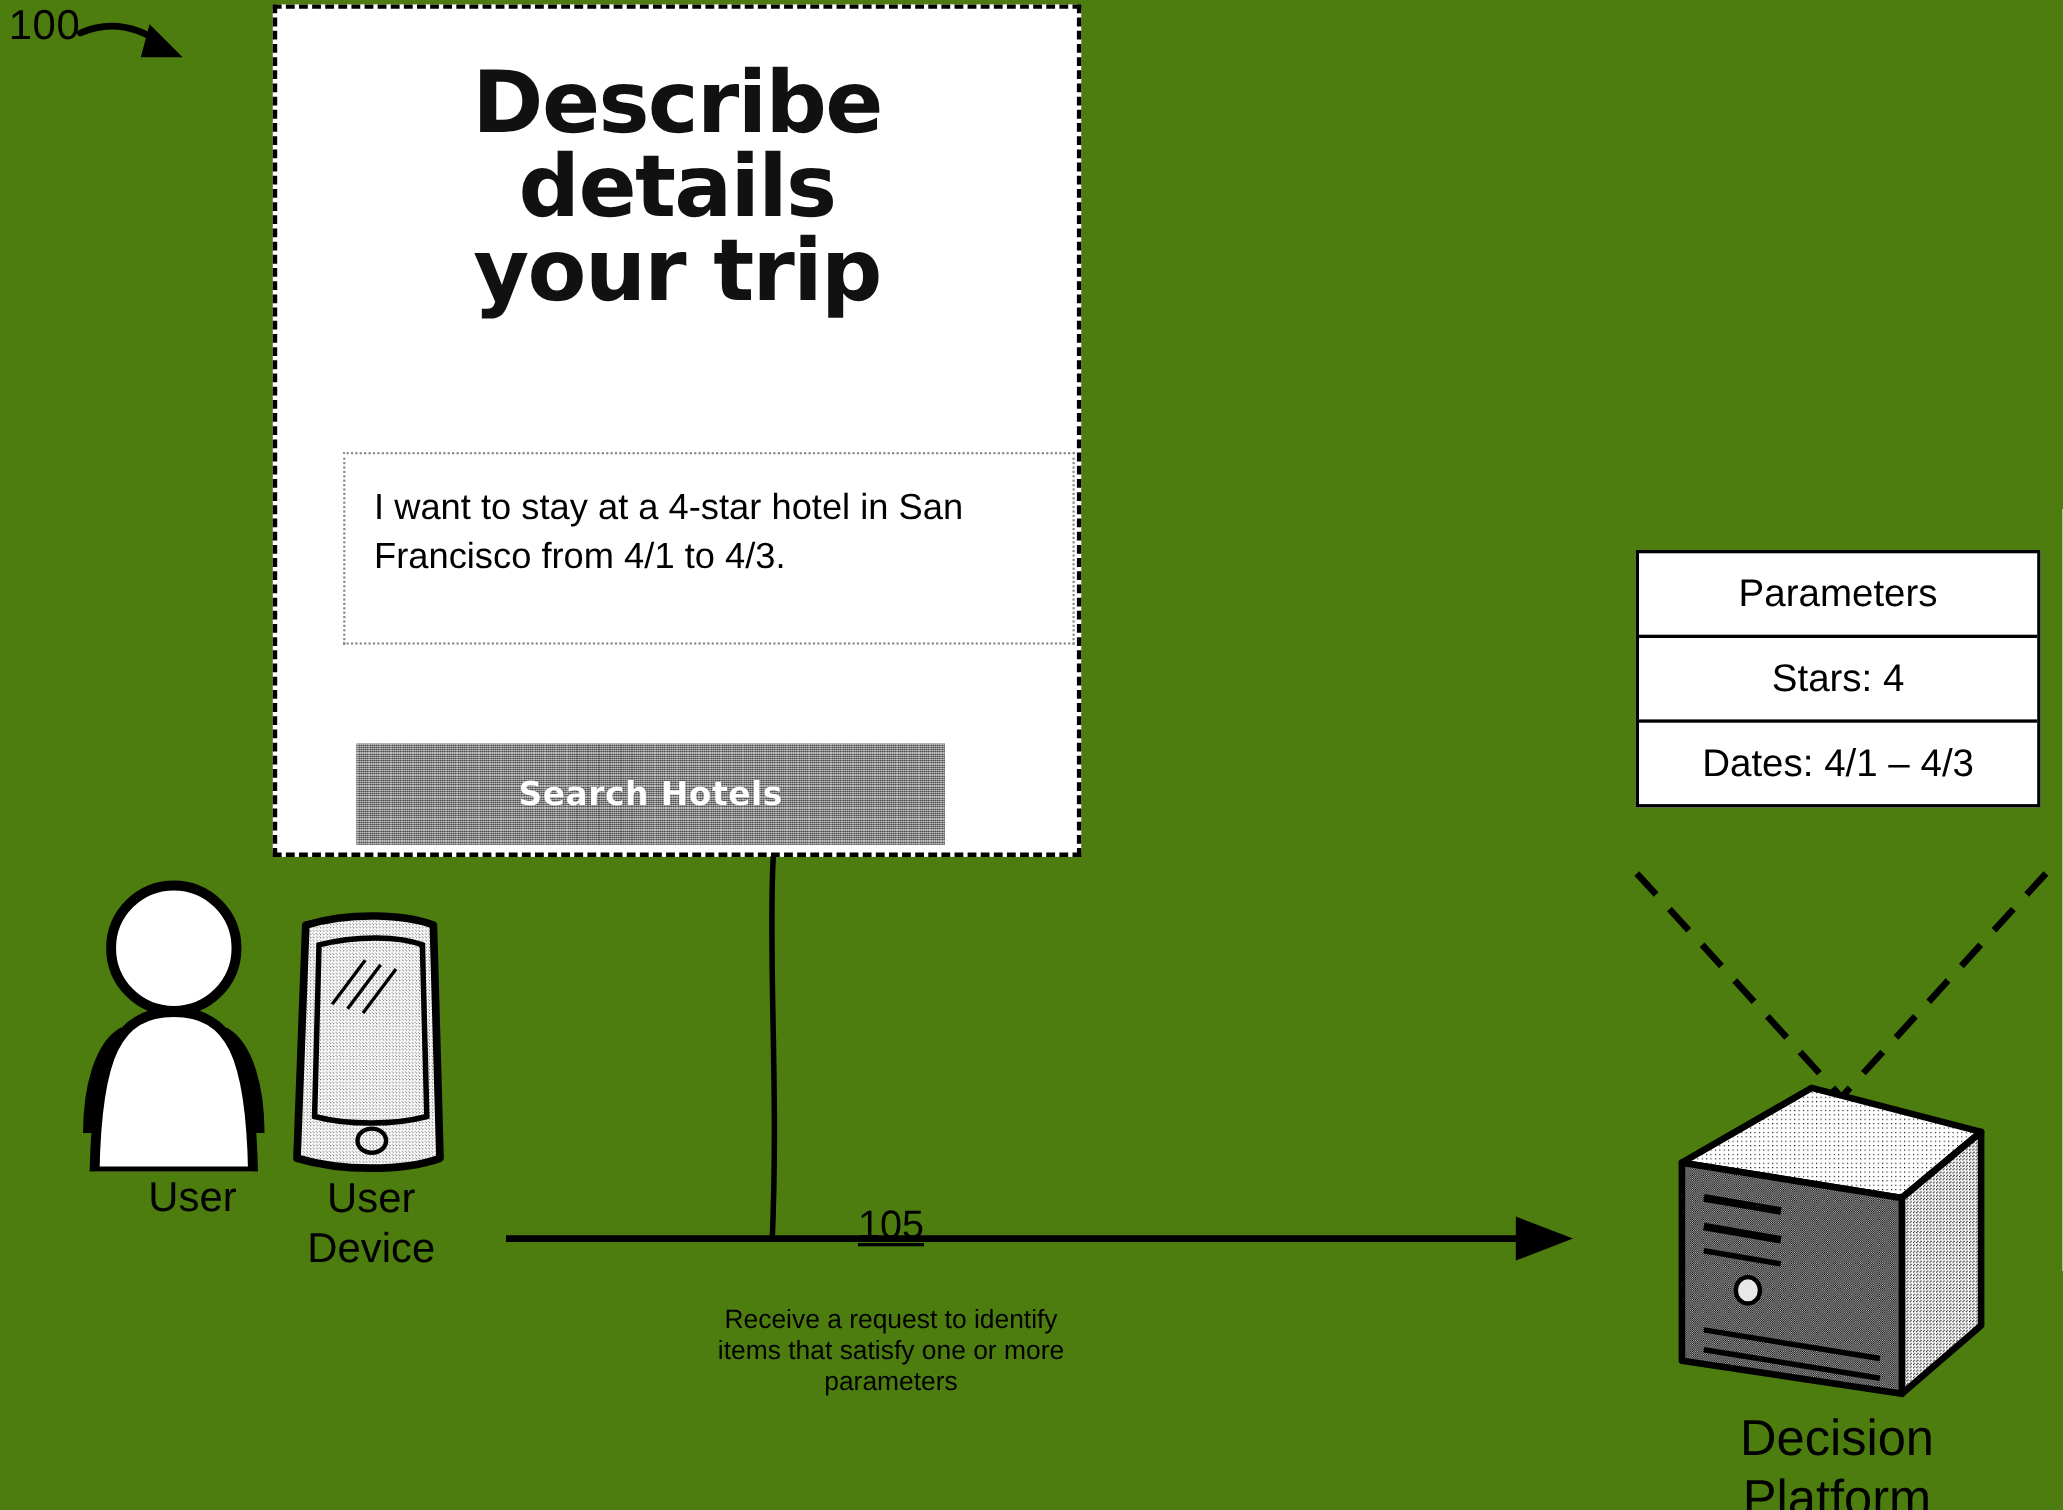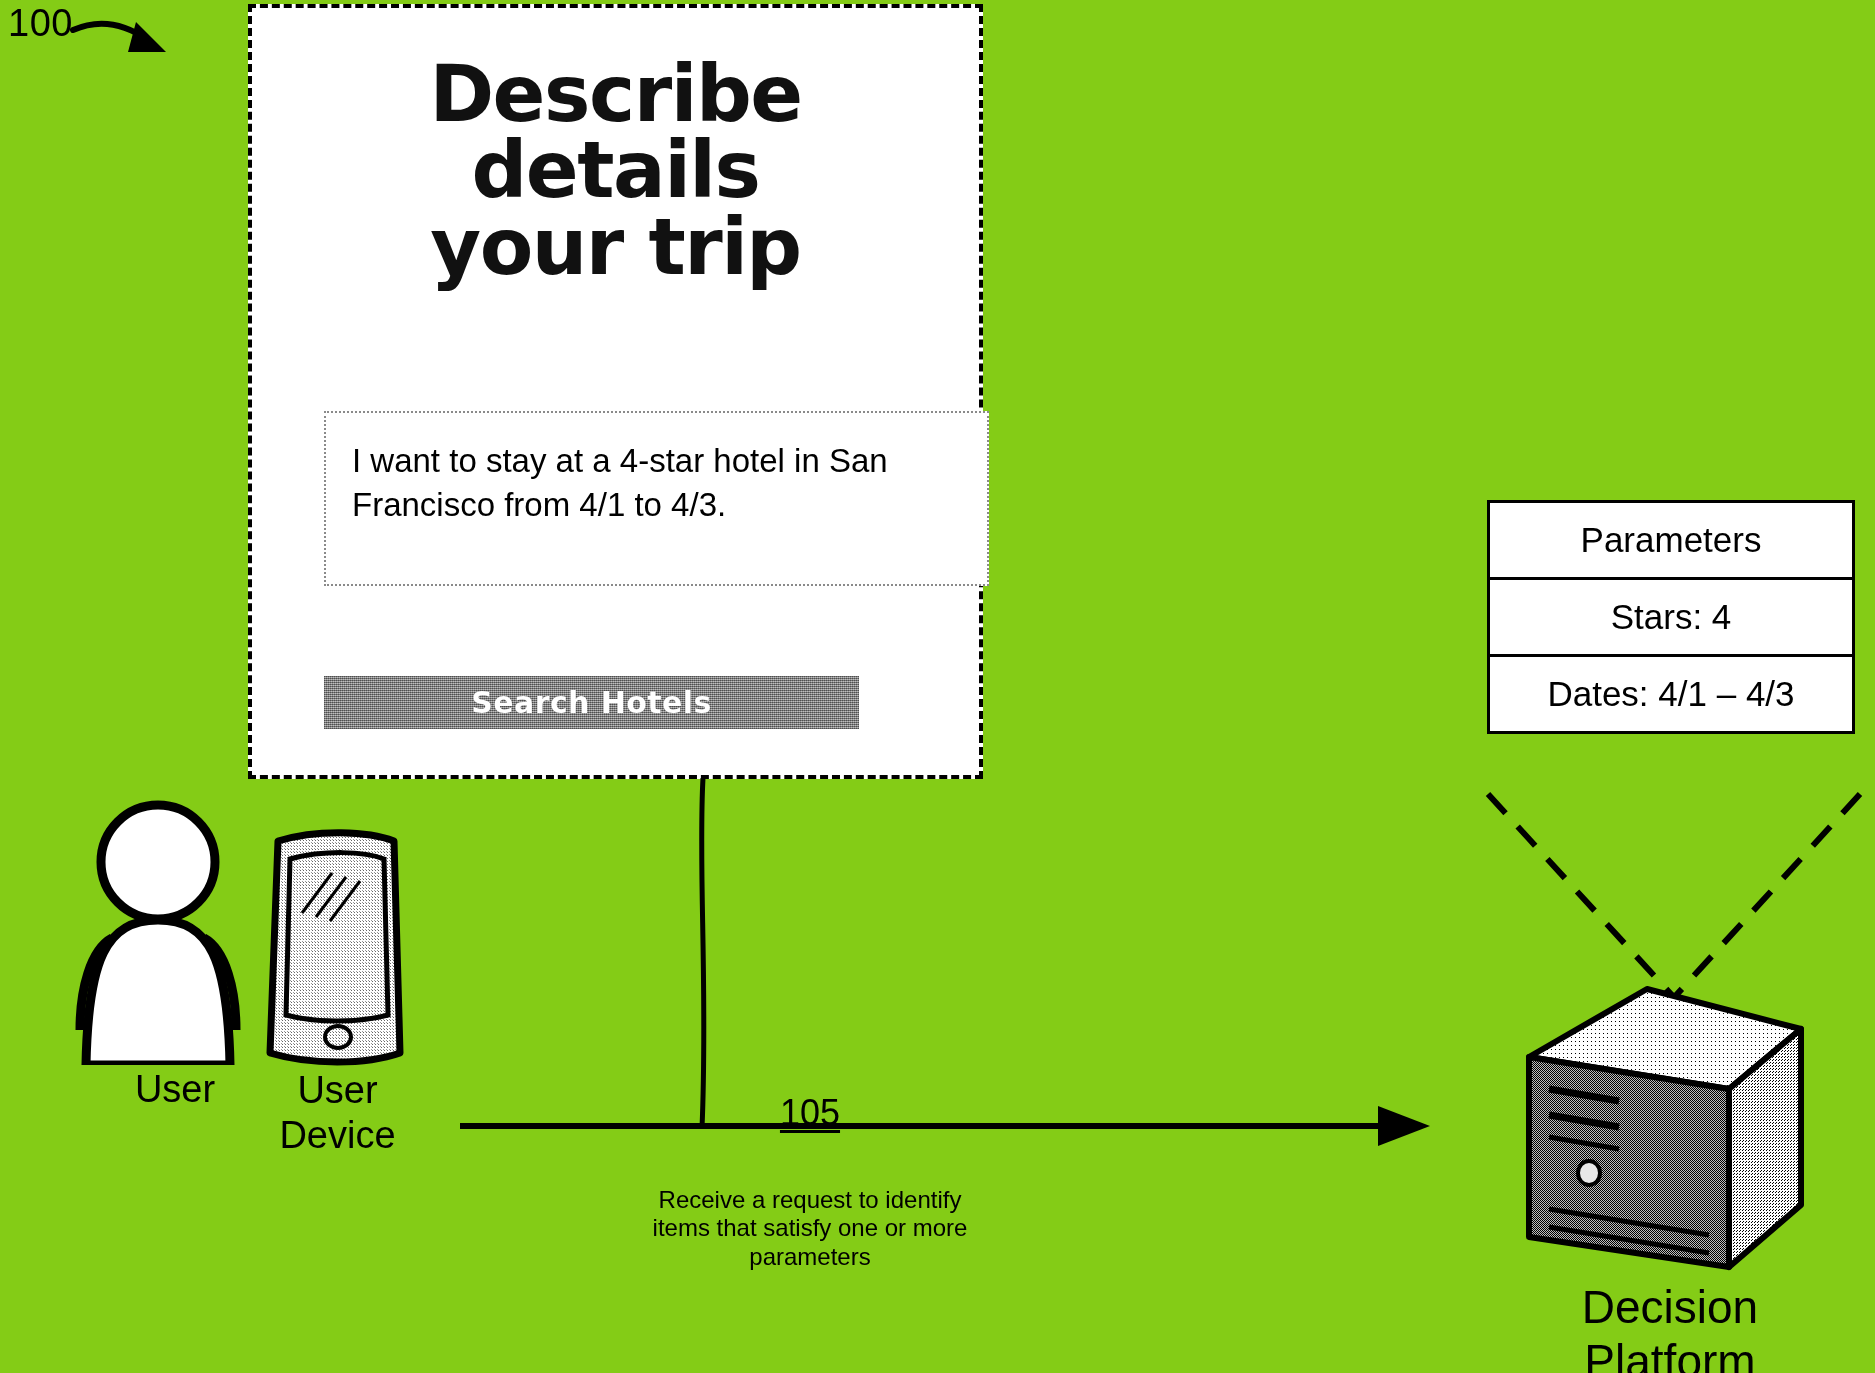--- a/index.html
+++ b/index.html
@@ -4,21 +4,21 @@
 <style>
   html, body {
     margin: 0;
     padding: 0;
     background: #ffffff;
   }
   #figure {
     position: relative;
     width: 1875px;
     height: 1373px;
-    background: #84cc16;
+    background: #4d7c0f;
     font-family: "Liberation Sans", sans-serif;
     color: #000000;
     overflow: hidden;
   }
 
   
   #fig-num {
     position: absolute;
     left: 8px;
     top: 2px;
@@ -56,21 +56,21 @@
     line-height: 0.98;
     letter-spacing: -1.5px;
     font-family: "DejaVu Sans", sans-serif;
     color: #111111;
   }
   #ui-headline .hl-line { display: block; }
 
   
   #ui-textarea {
     position: absolute;
-    left: 72px;
+    left: 60px;
     top: 403px;
     width: 665px;
     height: 175px;
     box-sizing: border-box;
     border: 2px dotted #8a8a8a;
     background: #ffffff;
   }
   #ui-textarea-text {
     position: absolute;
     left: 26px;
@@ -80,21 +80,21 @@
     line-height: 1.32;
     color: #000000;
   }
 
   
   #ui-button {
     position: absolute;
     left: 72px;
     top: 668px;
     width: 535px;
-    height: 53px;
+    height: 92px;
     background-color: #8c8c8c;
     background-image:
       repeating-linear-gradient(0deg, rgba(0,0,0,.28) 0 1px, rgba(255,255,255,.28) 1px 2px),
       repeating-linear-gradient(90deg, rgba(0,0,0,.22) 0 1px, rgba(255,255,255,.22) 1px 2px);
     display: flex;
     align-items: center;
     justify-content: center;
   }
   #ui-button-label {
     color: #ffffff;

